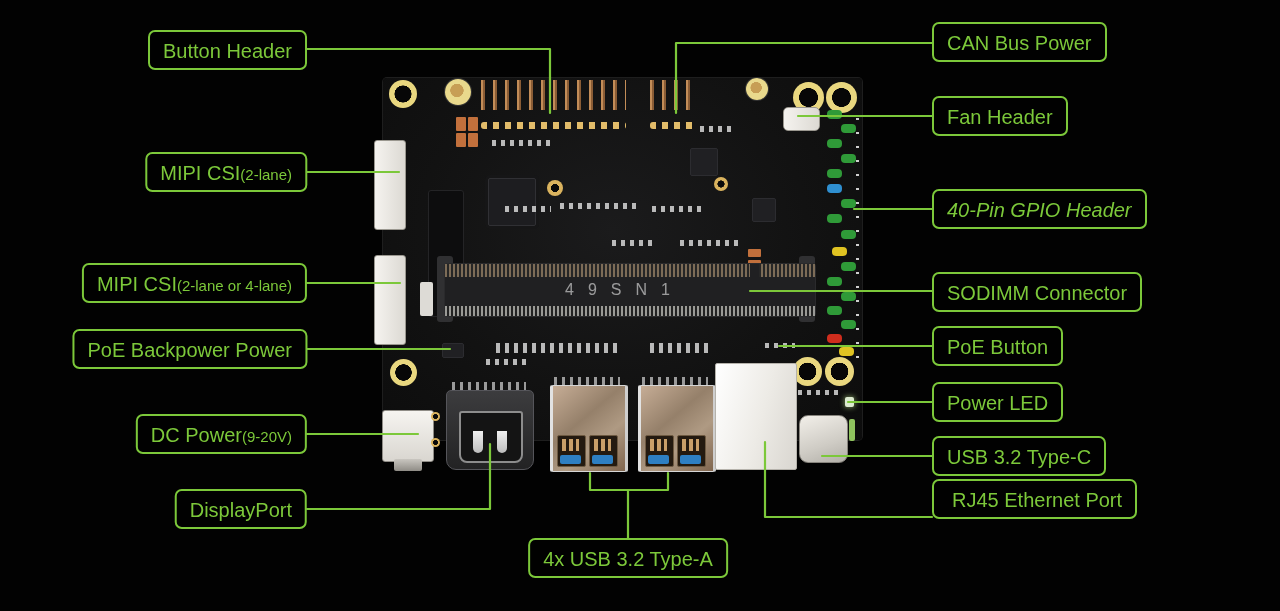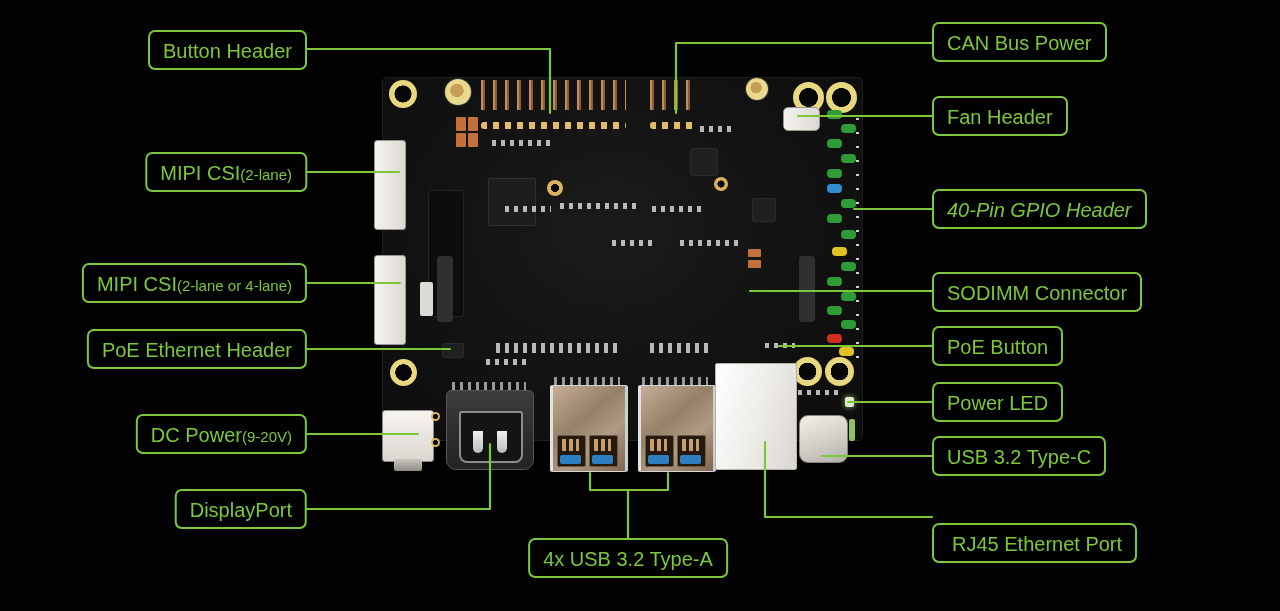--- a/index.html
+++ b/index.html
@@ -169,20 +169,26 @@
   <div class="pill g" style="left:827px; top:277px;"></div>
   <div class="pill g" style="left:841px; top:292px;"></div>
   <div class="pill g" style="left:827px; top:306px;"></div>
   <div class="pill g" style="left:841px; top:320px;"></div>
   <div class="pill r" style="left:827px; top:334px;"></div>
   <div class="pill y" style="left:839px; top:347px;"></div>
   <div class="dotcol" style="left:856px; top:114px; height:244px;"></div>
 
   <div class="sodimm-latch" style="left:437px; top:256px;"></div>
   <div class="sodimm-latch" style="left:799px; top:256px;"></div>
+  <div class="sodimm-body">
+    <div class="sodimm-top"></div>
+    <div class="sodimm-notch"></div>
+    <div class="sodimm-bot"></div>
+    <div class="sodimm-label">49SN1</div>
+  </div>
 
   <div class="dcjack"></div>
   <div class="dcjack-tab"></div>
   <div class="golddot" style="left:431px; top:412px; width:9px; height:9px; z-index:5;"></div>
   <div class="golddot" style="left:431px; top:438px; width:9px; height:9px; z-index:5;"></div>
 
   <div class="pinfringe" style="left:452px; top:382px; width:74px;"></div>
   <div class="dp">
     <div class="dp-inner">
       <div class="dp-contact" style="left:12px;"></div>
@@ -242,21 +248,21 @@
   </div>
   <div class="callout anchor-right" style="left:307px; top:152px;">
     <span>MIPI CSI</span>
       <span class="sm">(2-lane)</span>
   </div>
   <div class="callout anchor-right" style="left:307px; top:263px;">
     <span>MIPI CSI</span>
       <span class="sm">(2-lane or 4-lane)</span>
   </div>
   <div class="callout anchor-right" style="left:307px; top:329px;">
-    <span>PoE Ethernet Header</span>
+    <span>PoE Backpower Power</span>
   </div>
   <div class="callout anchor-right" style="left:307px; top:414px;">
     <span>DC Power</span>
       <span class="sm">(9-20V)</span>
   </div>
   <div class="callout anchor-right" style="left:307px; top:489px;">
     <span>DisplayPort</span>
   </div>
   <div class="callout anchor-center" style="left:628px; top:538px;">
     <span>4x USB 3.2 Type-A</span>
@@ -275,17 +281,17 @@
   </div>
   <div class="callout" style="left:932px; top:326px;">
     <span>PoE Button</span>
   </div>
   <div class="callout" style="left:932px; top:382px;">
     <span>Power LED</span>
   </div>
   <div class="callout" style="left:932px; top:436px;">
     <span>USB 3.2 Type-C</span>
   </div>
-  <div class="callout" style="left:932px; top:523px;padding-left:18px;">
+  <div class="callout" style="left:932px; top:479px;padding-left:18px;">
     <span>RJ45 Ethernet Port</span>
   </div>
 
 </div>
 
 </body></html>

